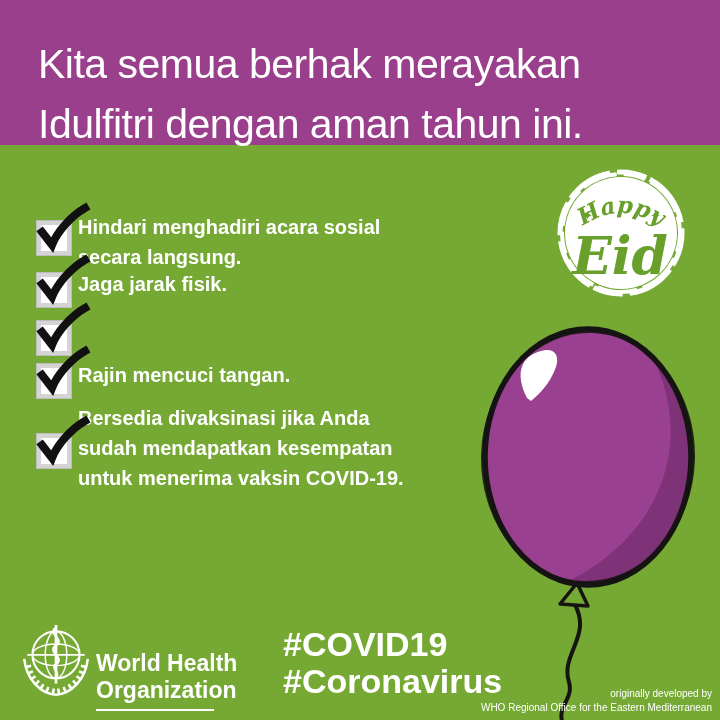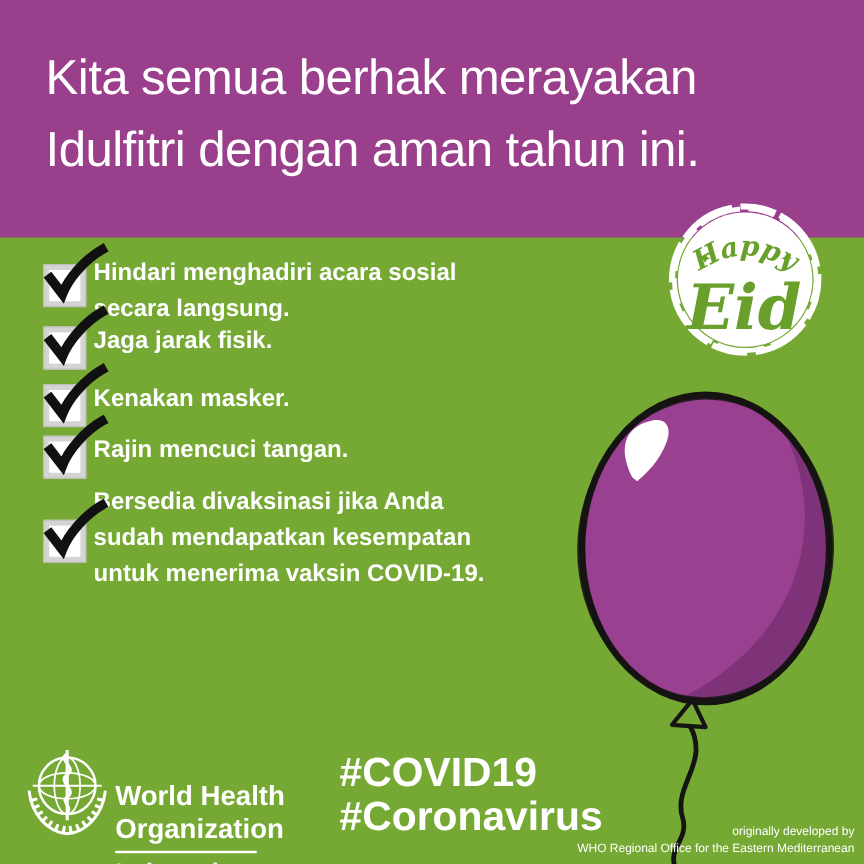--- a/index.html
+++ b/index.html
@@ -3,21 +3,21 @@
 <meta charset="utf-8">
 <style>
   html,body{margin:0;padding:0;background:#222;}
   #poster{
     position:relative;width:720px;height:720px;overflow:hidden;
     background:var(--green,#76a933);
     font-family:"Liberation Sans",sans-serif;
     -webkit-font-smoothing:antialiased;
   }
   
-  .header{position:absolute;left:0;top:0;width:720px;height:198px;background:var(--purple,#993f8c);}
+  .header{position:absolute;left:0;top:0;width:720px;height:145px;background:var(--purple,#993f8c);}
   .header-text{
     position:absolute;left:38px;top:34px;width:650px;
     color:#fff;font-size:41px;line-height:60px;font-weight:400;letter-spacing:-0.5px;
     white-space:pre-line;
   }
   
   .check-item{position:absolute;left:34px;color:#fff;font-weight:bold;font-size:20px;line-height:30px;}
   .check-item .txt{margin-left:44px;white-space:pre-line;max-width:370px;}
   .cbox{position:absolute;left:2px;width:36px;height:36px;background:#d4d4d4;box-shadow:inset 0 0 0 1px #bdbdbd;}
   .cbox .inner{position:absolute;left:5px;top:5px;right:5px;bottom:5px;background:#fff;}
@@ -104,21 +104,20 @@
     <div class="txt">Jaga jarak fisik.</div>
   </div>
 
   <div class="check-item" style="top:317px">
     <span class="cbox" style="top:3px">
         <span class="inner"></span>
       <svg width="54" height="50" viewBox="0 0 54 50">
           <path d="M7 27 L17 40 C22 27 36 11 50 3" fill="none" stroke="#111" stroke-width="8" stroke-linecap="square"></path>
         </svg>
     </span>
-    <div class="txt">Kenakan masker.</div>
   </div>
 
   <div class="check-item" style="top:360px">
     <span class="cbox" style="top:3px">
         <span class="inner"></span>
       <svg width="54" height="50" viewBox="0 0 54 50">
           <path d="M7 27 L17 40 C22 27 36 11 50 3" fill="none" stroke="#111" stroke-width="8" stroke-linecap="square"></path>
         </svg>
     </span>
     <div class="txt">Rajin mencuci tangan.</div>

